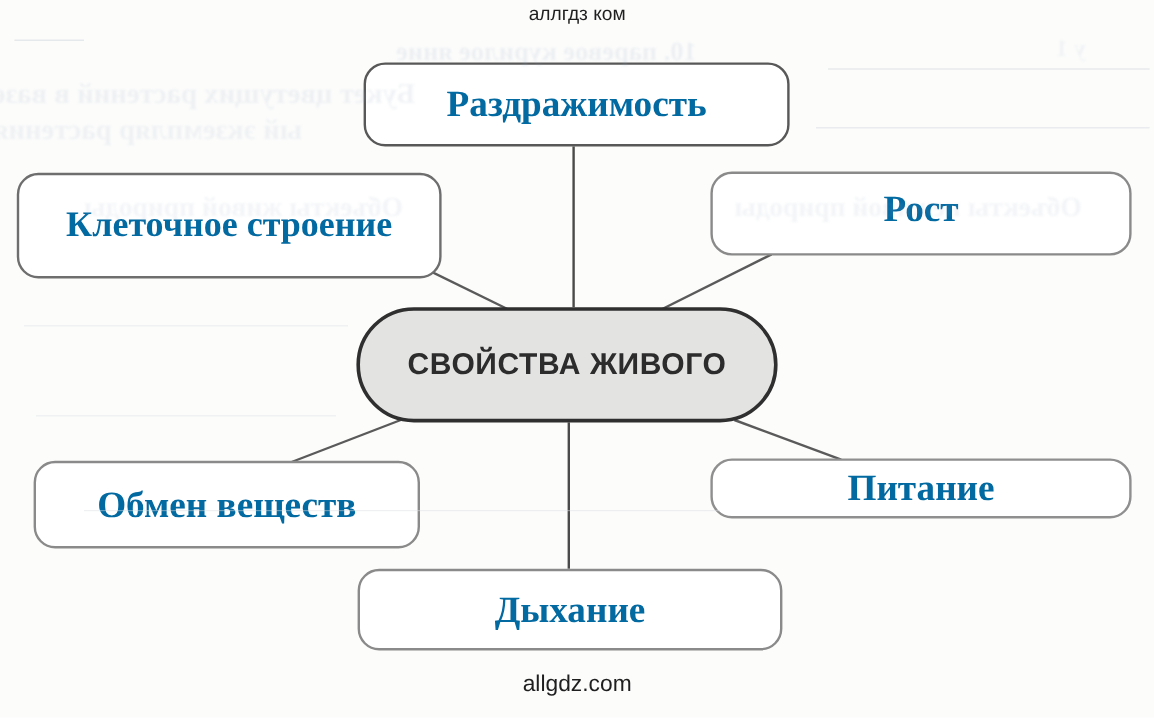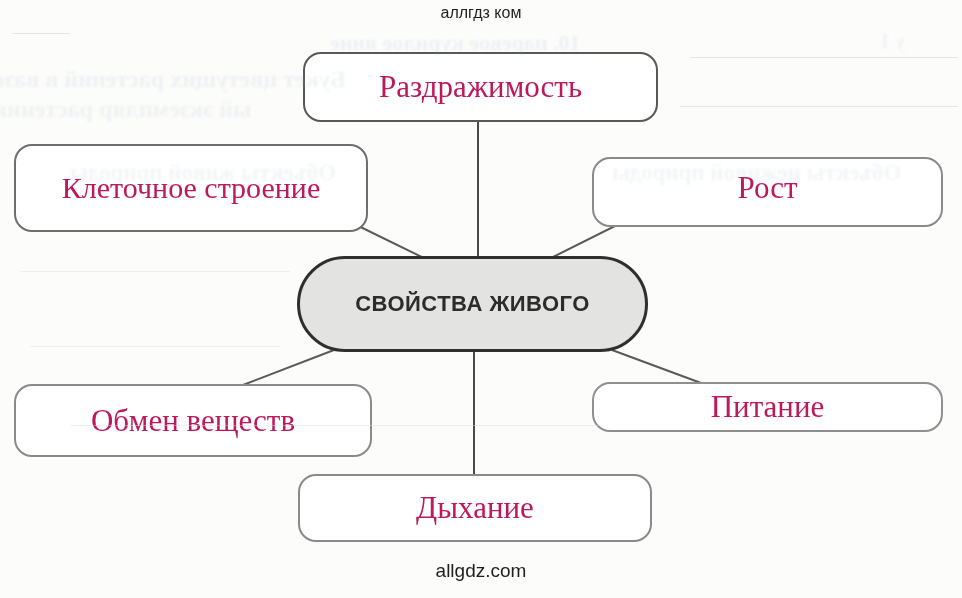--- a/index.html
+++ b/index.html
@@ -45,45 +45,45 @@
     position: absolute;
     box-sizing: border-box;
     background: #ffffff;
     border: 2px solid #6e6e6e;
     border-radius: 18px;
     display: flex; align-items: center; justify-content: center;
     z-index: 3;
   }
   .node .label {
     font-family: "Liberation Serif", serif;
-    font-weight: normal;
+    font-weight: bold;
     font-size: 31px;
-    color: #be185d;
+    color: #0369a1;
     white-space: nowrap;
   }
   .node-razdrazhimost { left: 303px; top: 52px;  width: 355px; height: 70px; border-color: #585858; }
   .node-kletochnoe    { left: 14px;  top: 144px; width: 354px; height: 88px; }
   .node-kletochnoe .label { font-size: 30px; }
-  .node-rost          { left: 592px; top: 157px; width: 351px; height: 70px; border-color: #8a8a8a; }
+  .node-rost          { left: 592px; top: 143px; width: 351px; height: 70px; border-color: #8a8a8a; }
   .node-rost .label   { padding-bottom: 8px; }
-  .node-obmen         { left: 14px;  top: 384px; width: 358px; height: 73px; border-color: #8a8a8a; }
+  .node-obmen         { left: 28px;  top: 384px; width: 322px; height: 73px; border-color: #8a8a8a; }
   .node-pitanie       { left: 592px; top: 382px; width: 351px; height: 50px; border-color: #8f8f8f; }
   .node-dykhanie      { left: 298px; top: 474px; width: 354px; height: 68px; border-color: #8a8a8a; }
 
   .node-center {
     left: 297px; top: 256px; width: 351px; height: 96px;
     background: #e3e3e2;
     border: 3px solid #2f2f2f;
     border-radius: 48px;
     z-index: 4;
   }
   .node-center .label {
     font-family: "Liberation Sans", sans-serif;
     font-weight: bold;
-    font-size: 22px;
+    font-size: 25px;
     letter-spacing: 0.5px;
     color: #2c2c2c;
   }
 
   
   .connectors { position: absolute; inset: 0; z-index: 2; }
 </style>
 </head>
 <body>
 

